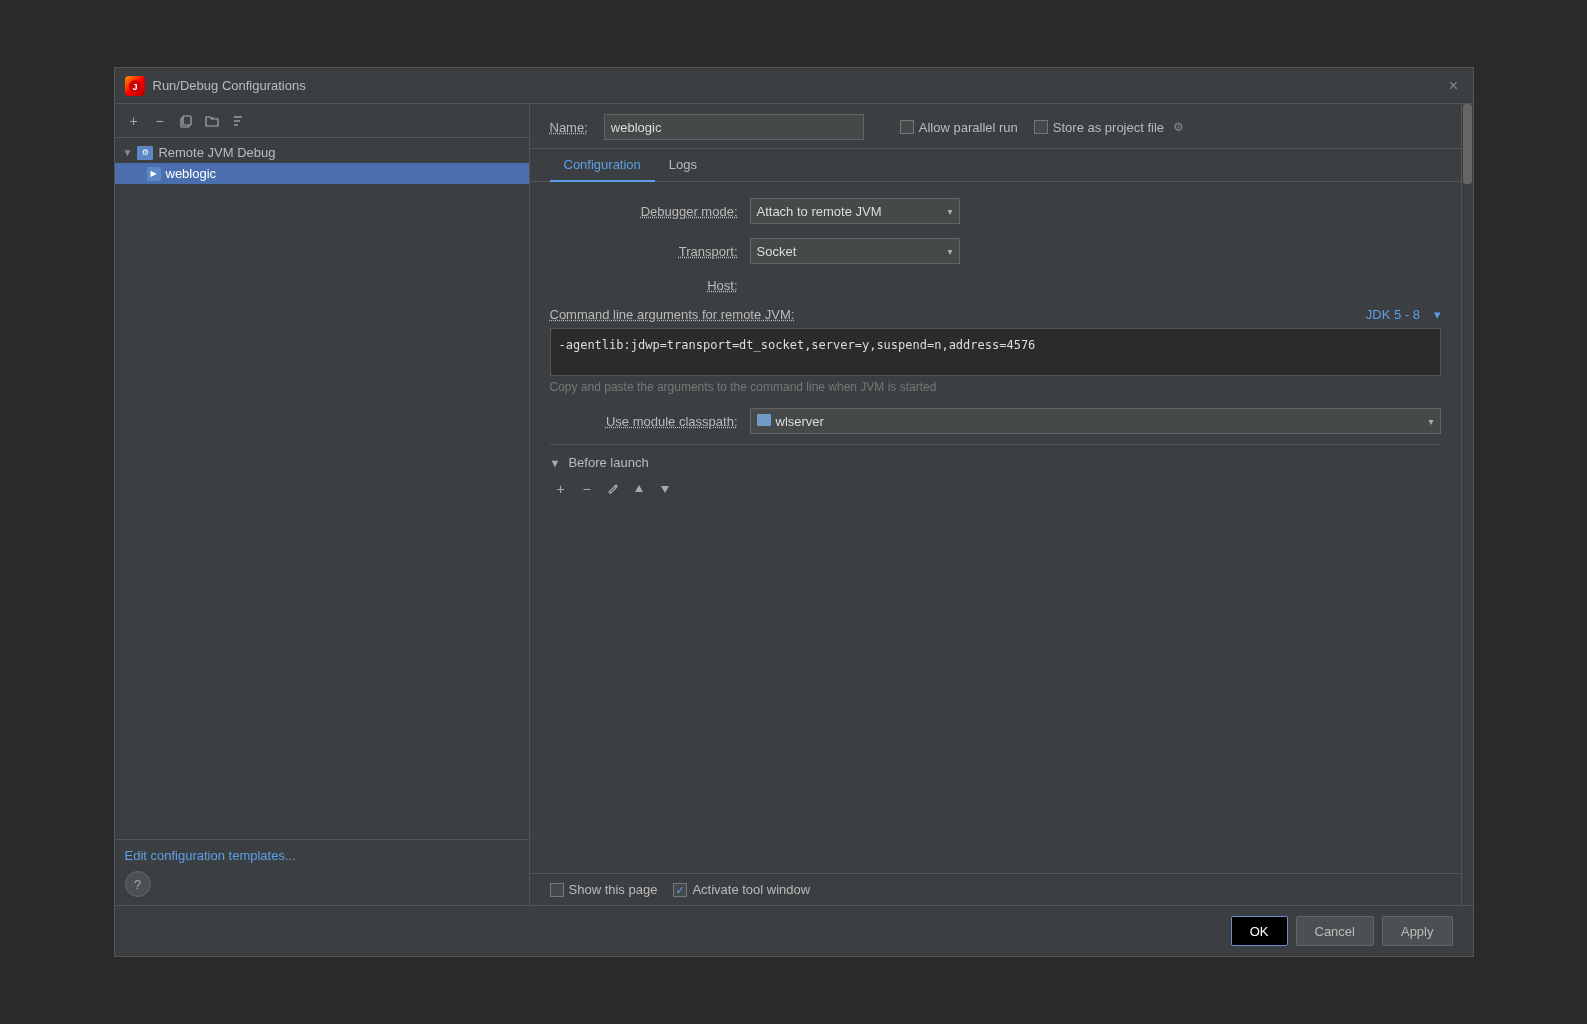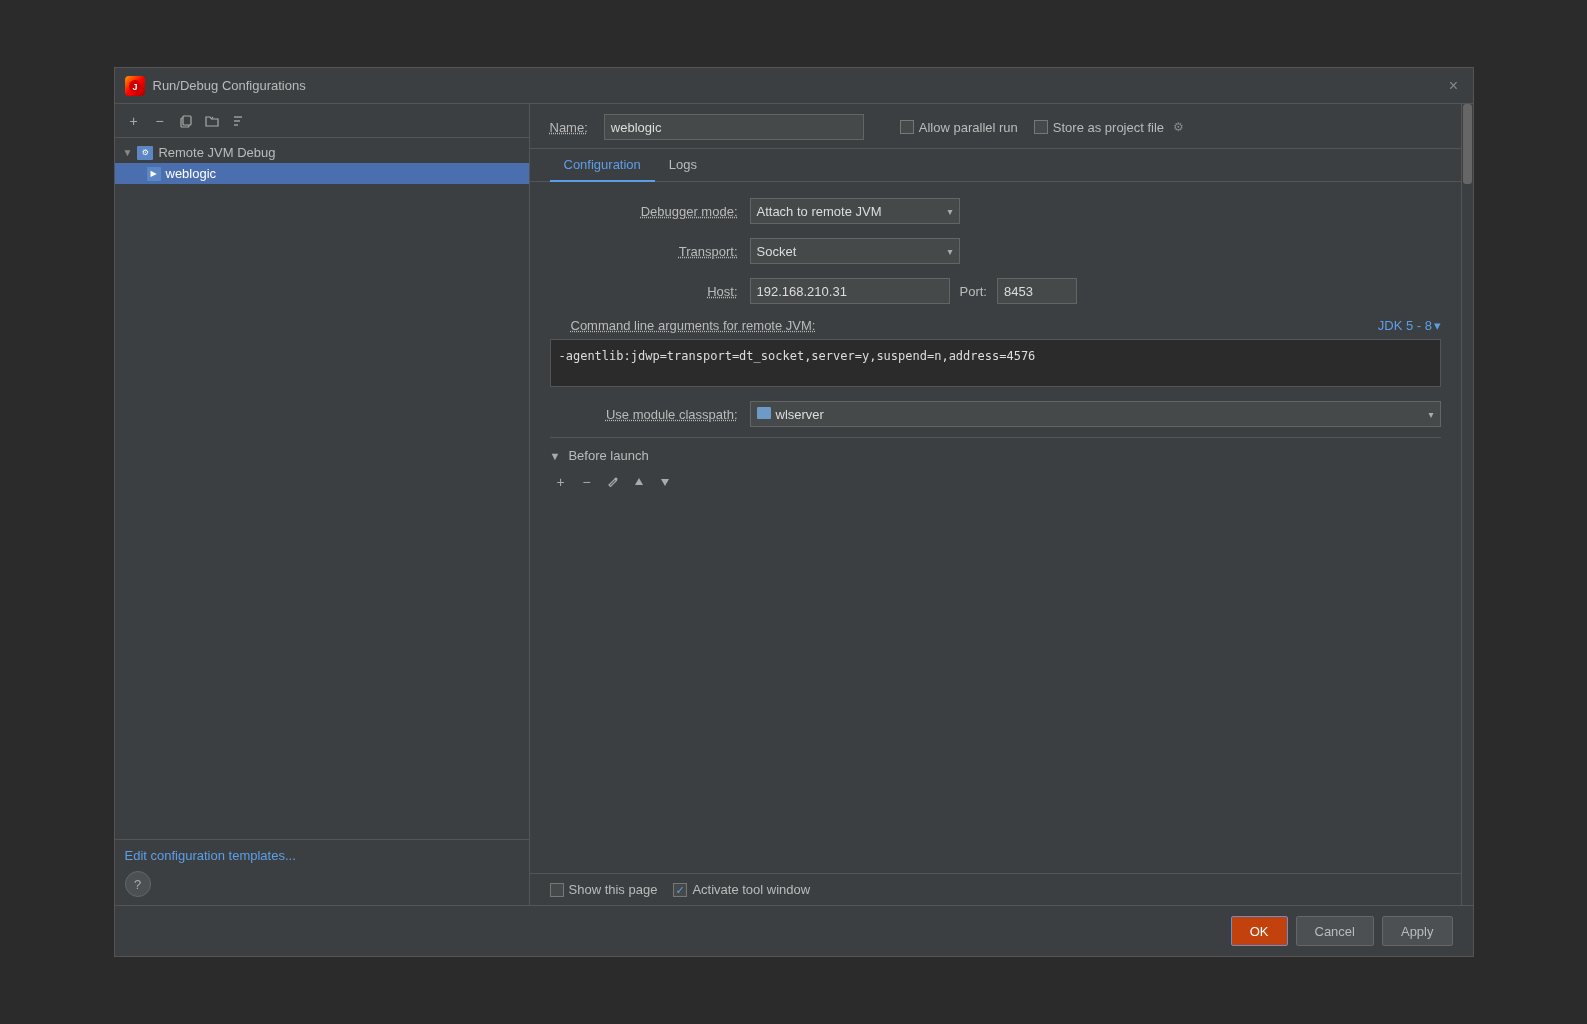--- a/index.html
+++ b/index.html
@@ -282,35 +282,34 @@
       font-size: 13px;
     }
     .cmd-args-section {
       margin-bottom: 14px;
     }
     .cmd-args-header {
       display: flex;
       align-items: center;
       justify-content: space-between;
       margin-bottom: 6px;
-      margin-left: 21px;
     }
     .cmd-args-label {
       color: #bbb;
       font-size: 13px;
       text-decoration: underline;
       text-decoration-style: dotted;
     }
     .jdk-link {
       color: #5c9fe8;
       font-size: 13px;
       cursor: pointer;
       display: flex;
       align-items: center;
-      gap: 2px;
+      gap: 14px;
     }
     .cmd-args-box {
       width: 100%;
       background: #2b2b2b;
       border: 1px solid #555;
       color: #ddd;
       font-family: monospace;
       font-size: 12px;
       padding: 8px;
       min-height: 48px;
@@ -417,21 +416,21 @@
     .btn {
       padding: 5px 18px;
       font-size: 13px;
       cursor: pointer;
       border-radius: 2px;
       height: 30px;
       display: flex;
       align-items: center;
     }
     .btn-primary {
-      background: #c2410c;
+      background: #000000;
       border: 1px solid #6b8ecf;
       color: #fff;
     }
     .btn-secondary {
       background: #4c5052;
       border: 1px solid #666;
       color: #bbb;
     }
     .btn-apply {
       background: #4c5052;
@@ -554,38 +553,34 @@
         <div class="form-row">
           <span class="form-label underline-label">Transport:</span>
           <div class="select-field" style="width:210px;">
             <span class="select-text">Socket</span>
             <span class="select-arrow">▾</span>
           </div>
         </div>
 
         <div class="form-row">
           <span class="form-label underline-label">Host:</span>
-          <div class="port-row">
-            <input class="text-input host-input" type="text" value="192.168.210.31" style="">
-            <span class="port-label">Port:</span>
-            <input class="text-input port-input" type="text" value="8453" style="">
-          </div>
         </div>
 
         <div class="cmd-args-section">
           <div class="cmd-args-header">
             <span class="cmd-args-label">Command line arguments for remote JVM:</span>
             <span class="jdk-link">
               <span>JDK 5 - 8</span>
               <span>▾</span>
             </span>
           </div>
           <div class="cmd-args-box">
             <span>-agentlib:jdwp=transport=dt_socket,server=y,suspend=n,address=4576</span>
           </div>
+          <div class="cmd-hint">Copy and paste the arguments to the command line when JVM is started</div>
         </div>
 
         <div class="module-section">
           <span class="form-label underline-label">Use module classpath:</span>
           <div class="module-select" style="width:680px; border:1px solid #646464; padding: 3px 6px; display:flex; align-items:center;">
             <div class="module-select-inner">
               <span class="module-folder-icon"></span>
               <span>wlserver</span>
             </div>
             <span class="select-arrow">▾</span>

